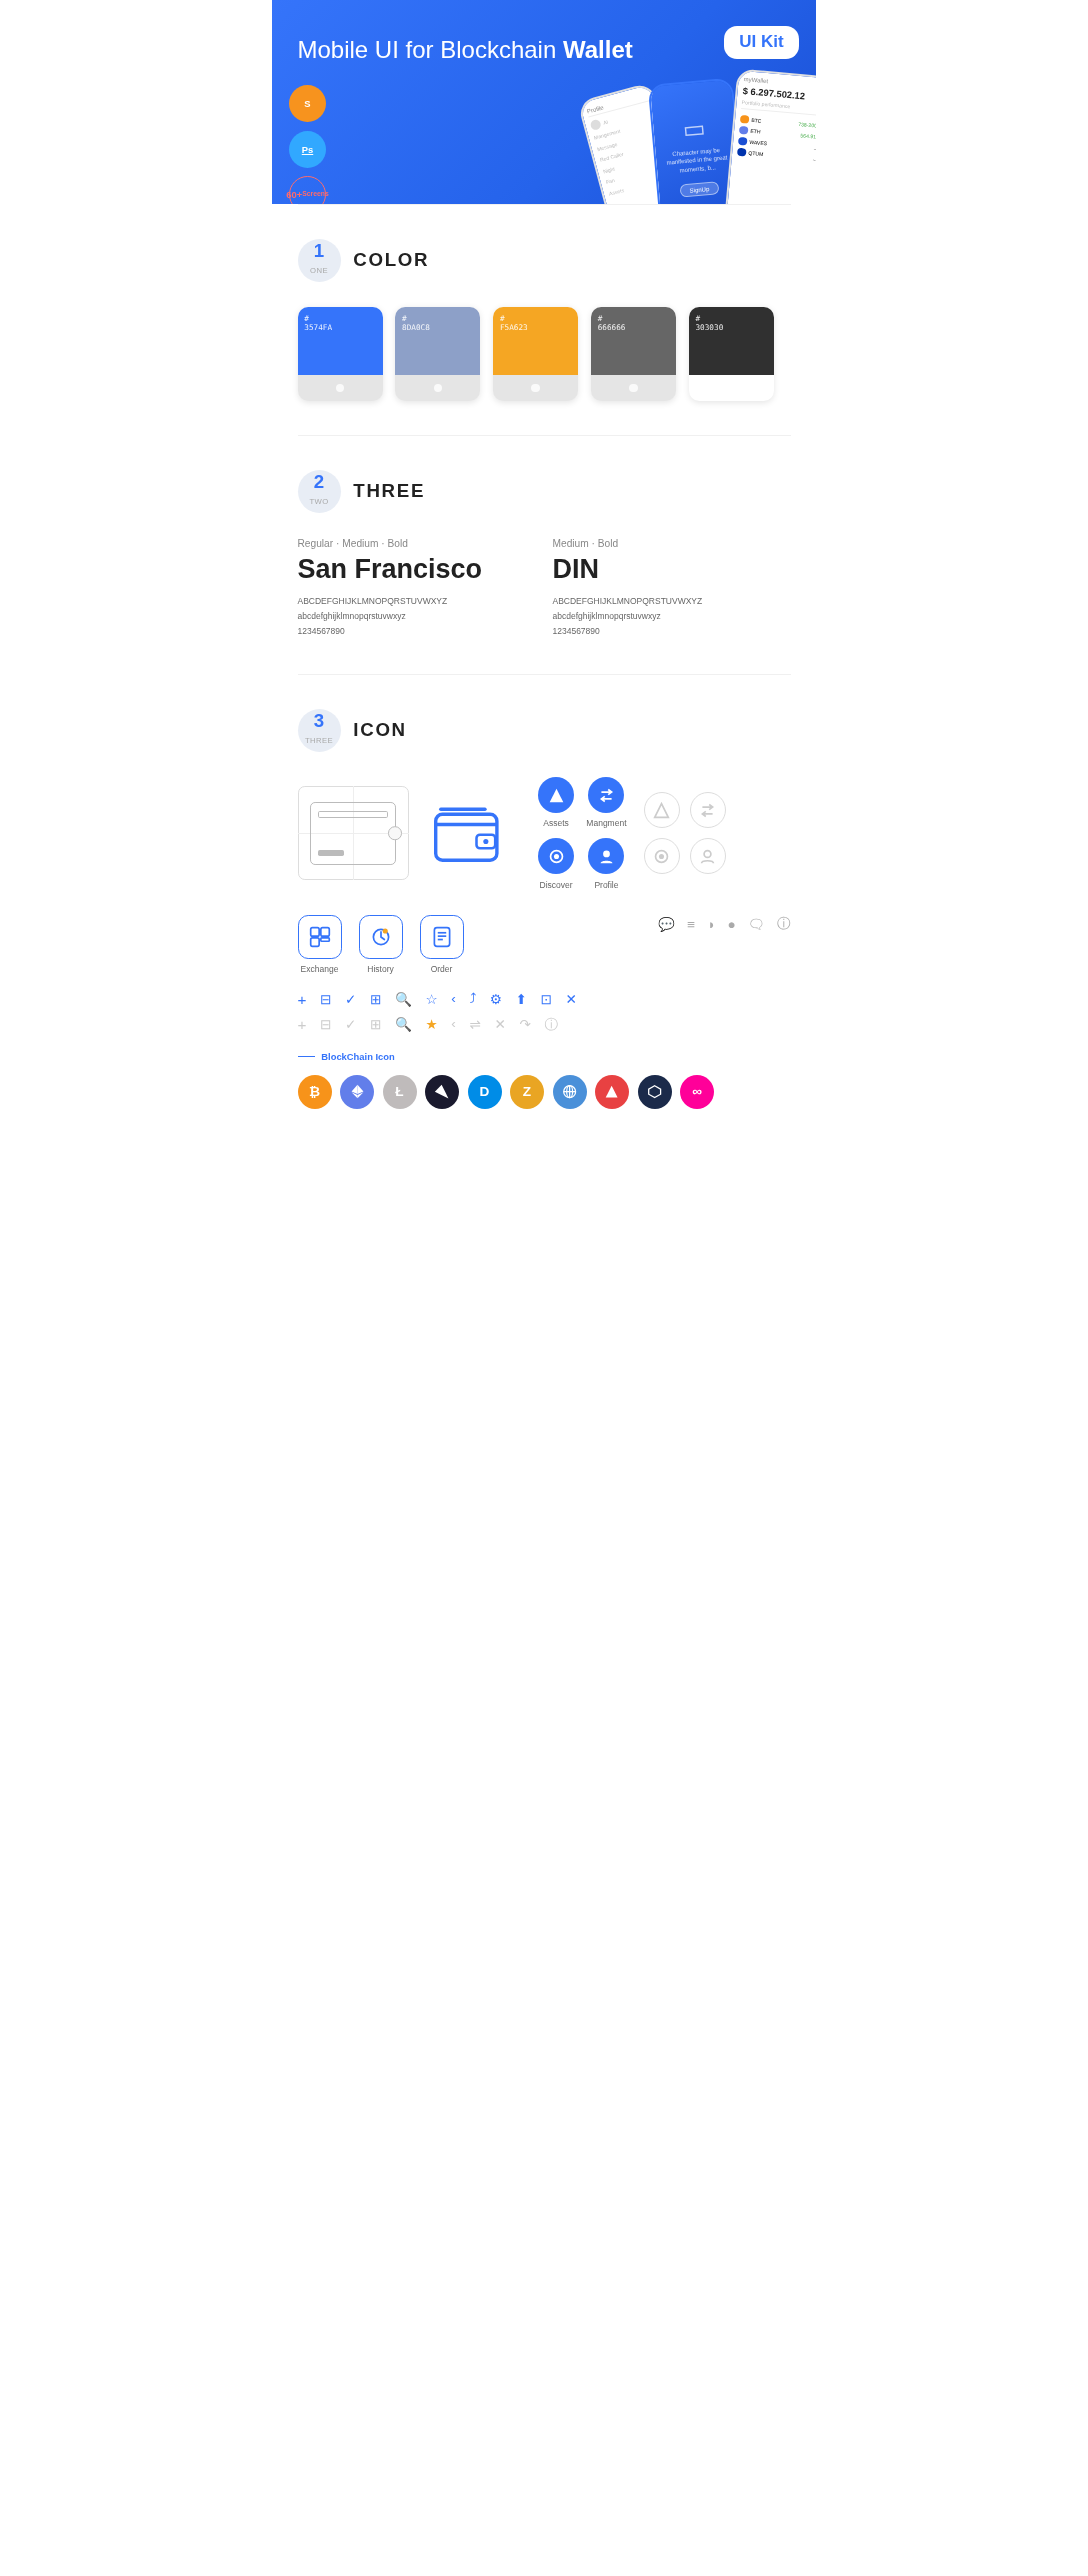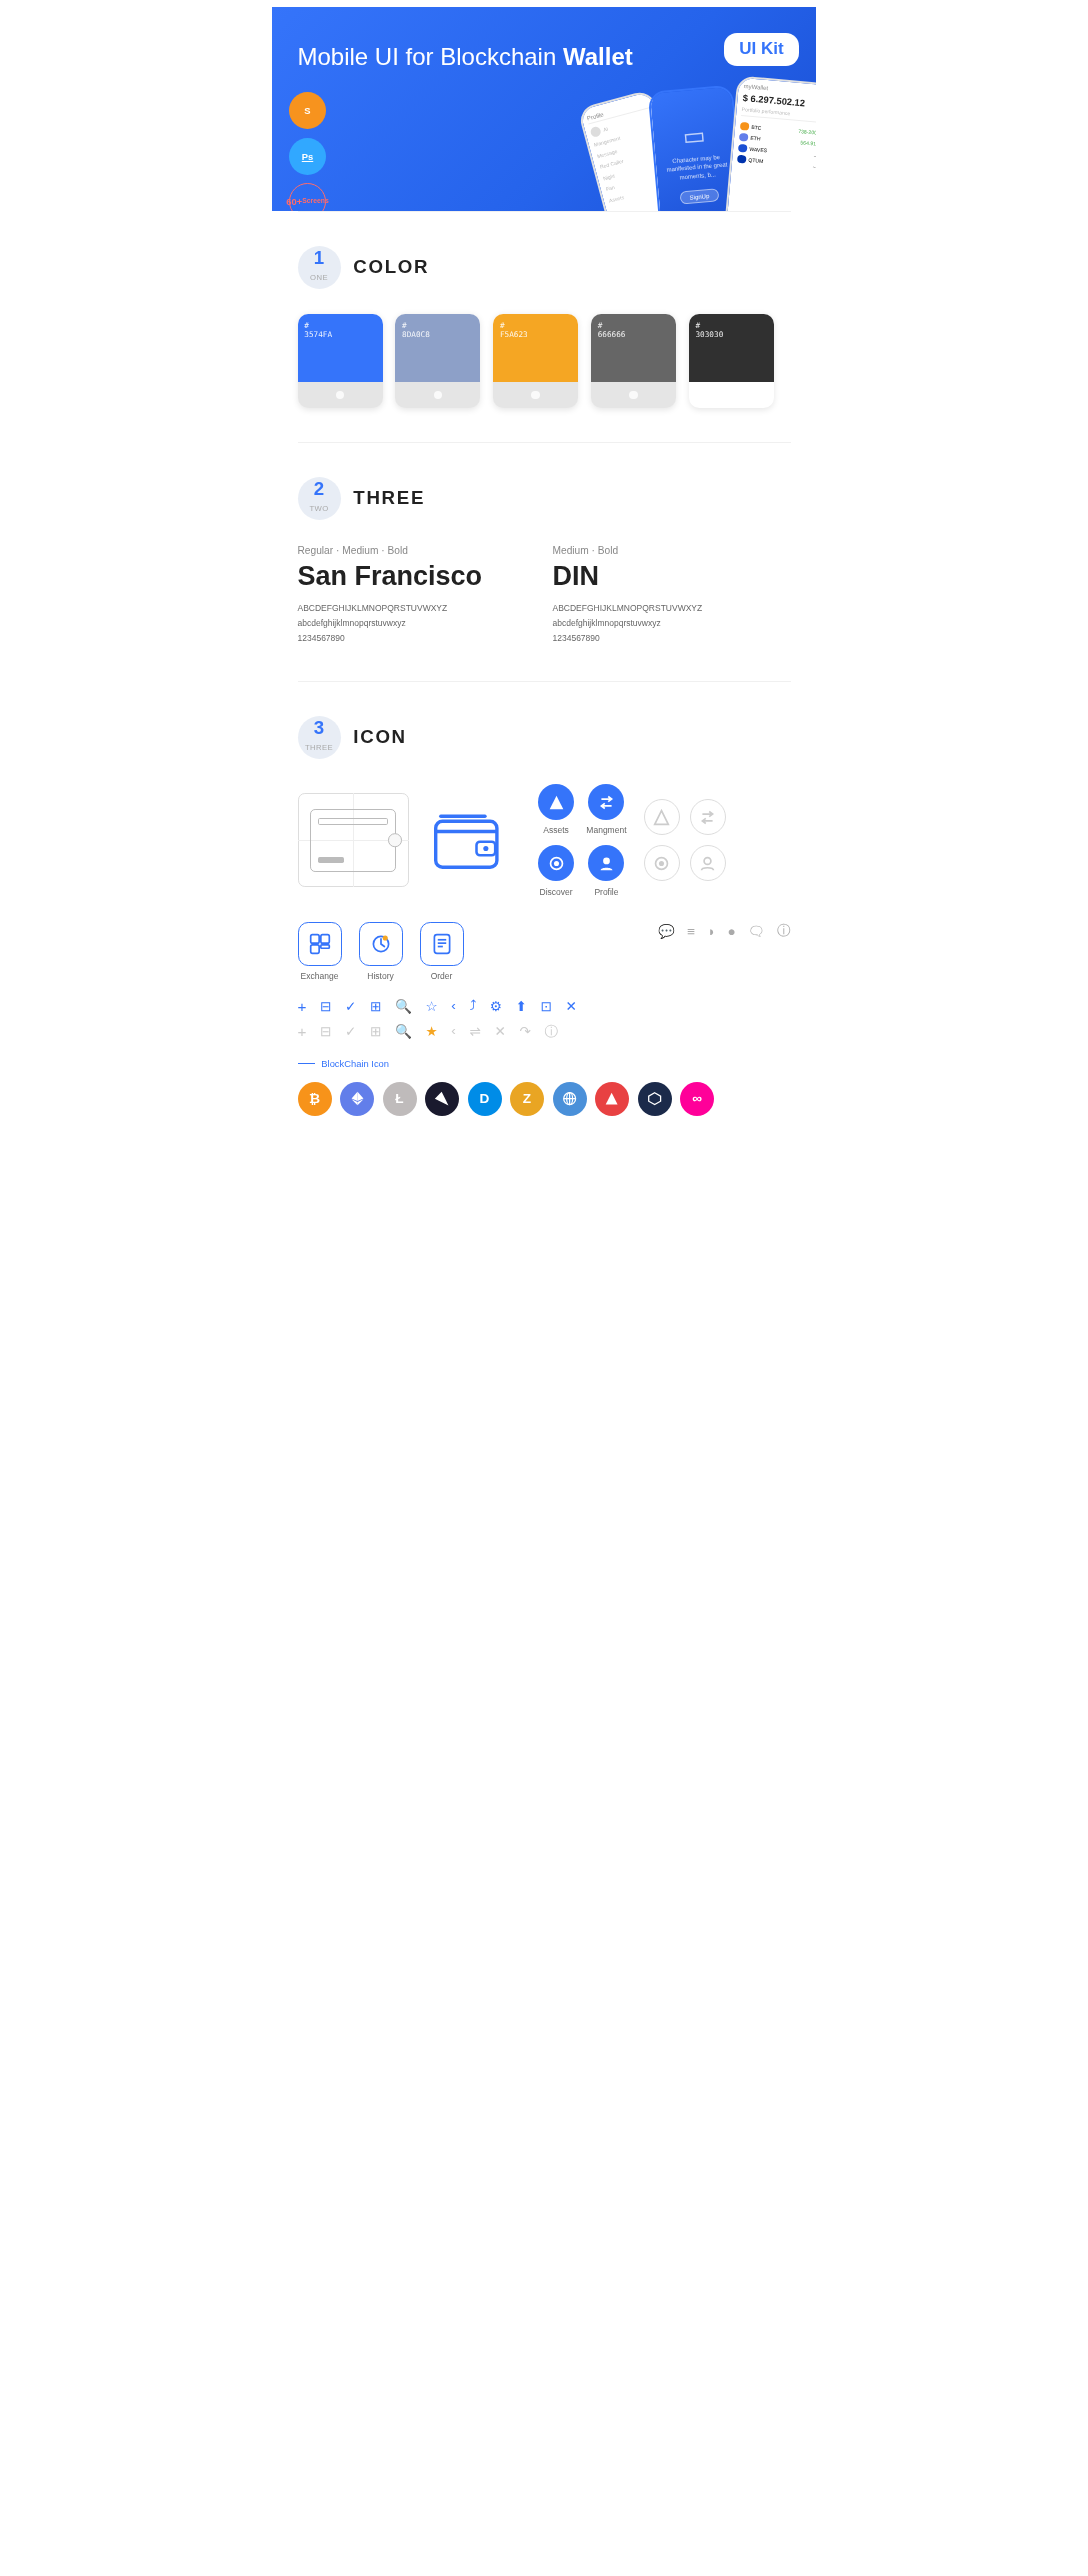--- a/index.html
+++ b/index.html
@@ -5,21 +5,20 @@
     * { box-sizing: border-box; margin: 0; padding: 0; }
     body { font-family: -apple-system, BlinkMacSystemFont, 'San Francisco', 'Helvetica Neue', Arial, sans-serif; background: #fff; width: 544px; margin: 0 auto; }
 
     
     .hero {
       background: linear-gradient(135deg, #3574FA 0%, #2563eb 60%, #1a4fd4 100%);
       padding: 34px 25.5px 68px;
       position: relative;
       overflow: hidden;
       min-height: 204px;
-      margin-top: 7px;
     }
     .hero-title {
       color: #fff;
       font-size: 24px;
       font-weight: 400;
       line-height: 1.3;
       margin-bottom: 8.5px;
     }
     .hero-title strong { font-weight: 800; }
     .ui-kit-badge {
@@ -532,21 +531,21 @@
       <span style="font-size:13.6px;color:#ccc;">🔍</span>
       <span style="font-size:13.6px;color:#F5A623;">★</span>
       <span style="font-size:13.6px;color:#ccc;">‹</span>
       <span style="font-size:13.6px;color:#ccc;">⇌</span>
       <span style="font-size:13.6px;color:#ccc;">✕</span>
       <span style="font-size:13.6px;color:#ccc;">↷</span>
       <span style="font-size:13.6px;color:#ccc;">ⓘ</span>
     </div>
   </div>
 
-  <div style="margin-top:17px;margin-bottom:8px;">
+  <div style="margin-top:17px;margin-bottom:8px;font-weight:bold;">
     <div class="blockchain-label">BlockChain Icon</div>
   </div>
 
   <div class="crypto-icons-row">
 
     <div class="crypto-icon" style="background:#F7931A;">₿</div>
 
     <div class="crypto-icon" style="background:#627EEA;">
       <svg width="17" height="17" viewBox="0 0 20 20" fill="white">
           <polygon points="10,2 17,10 10,13"></polygon>

